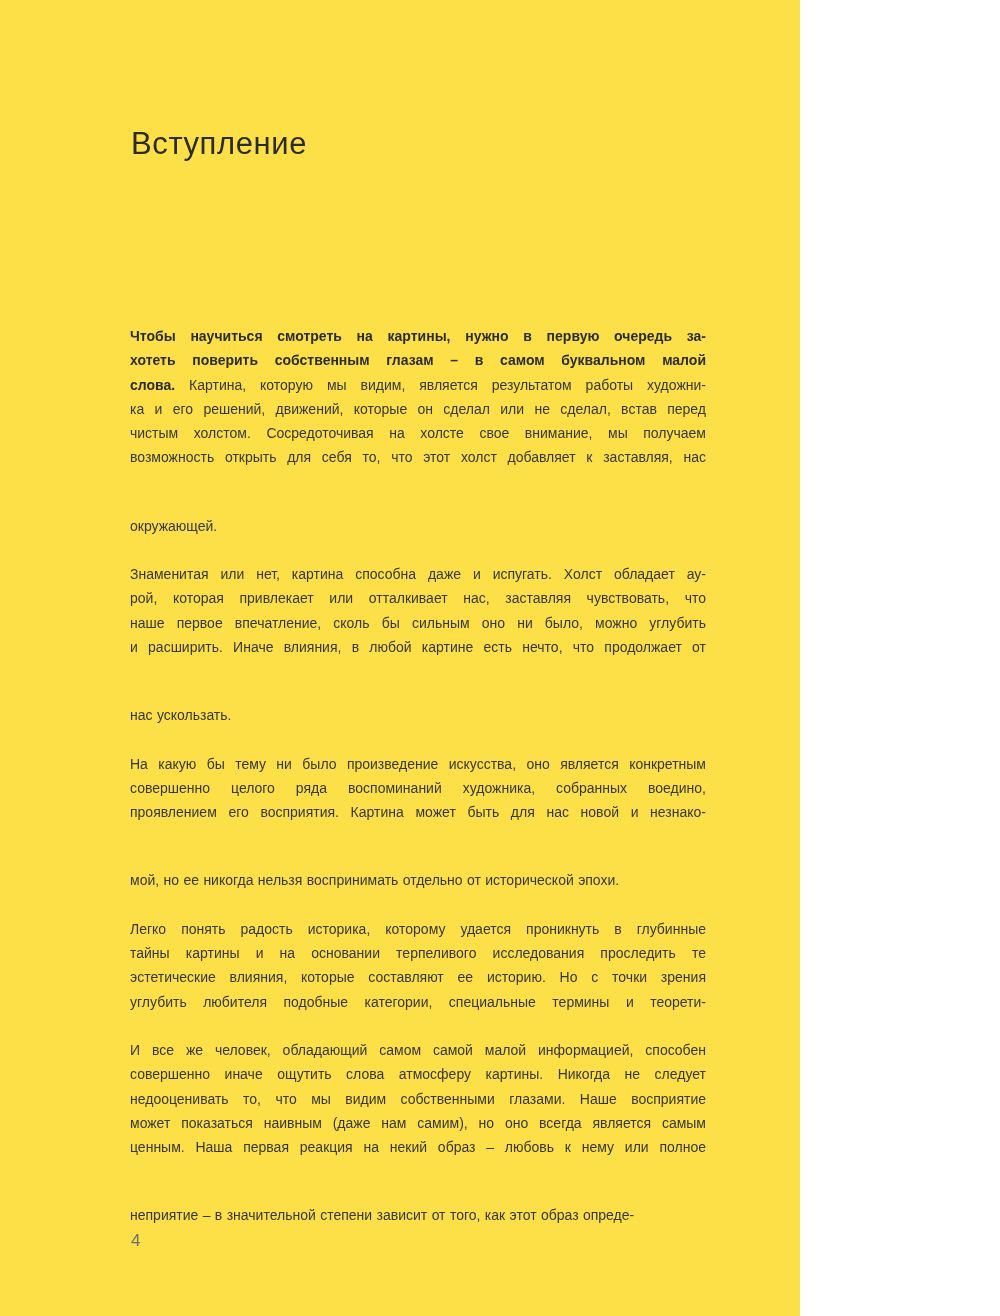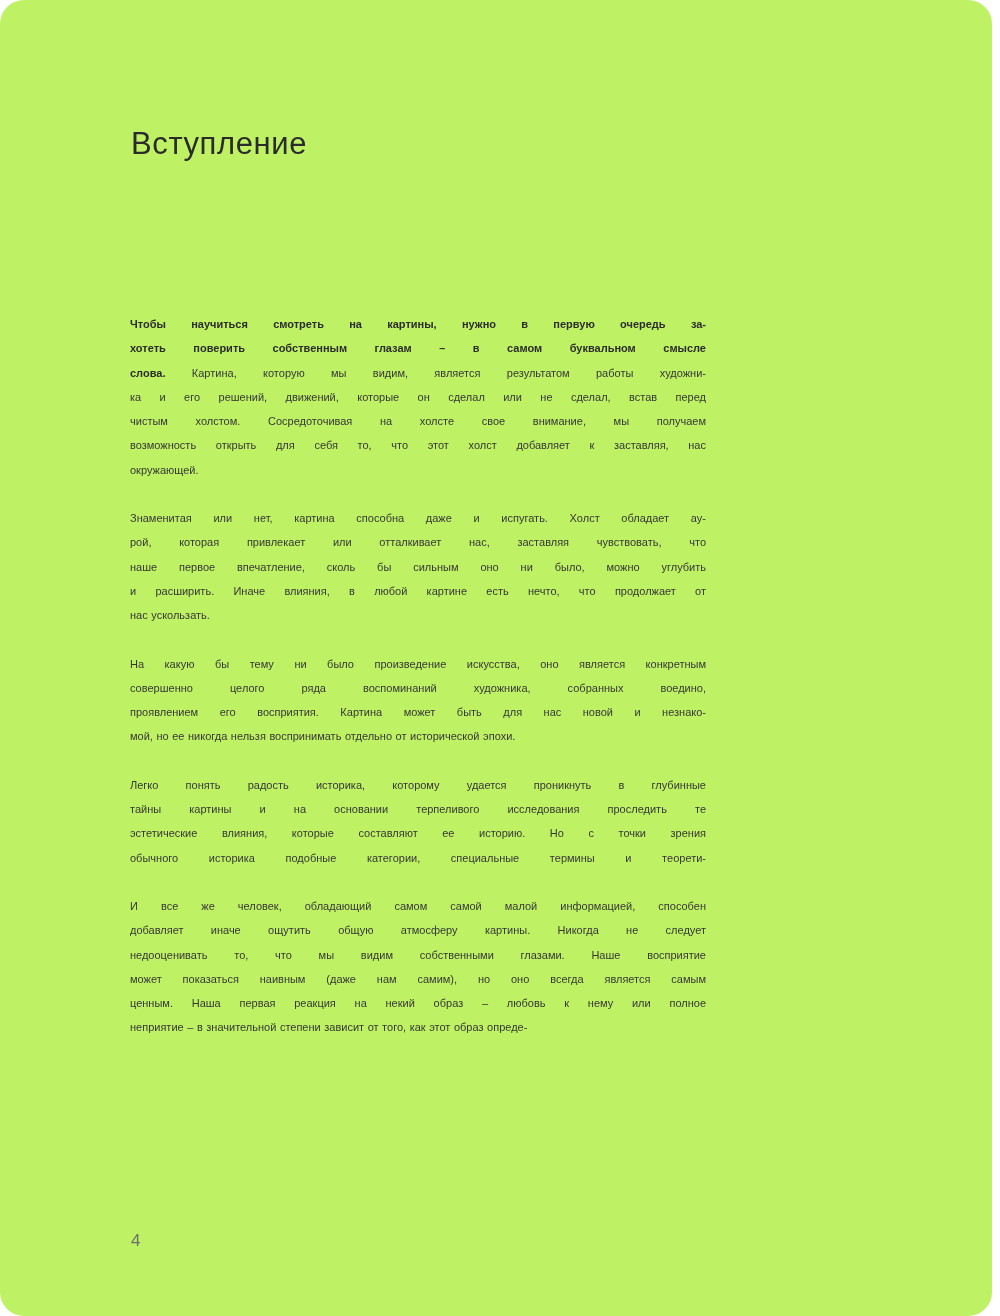--- a/index.html
+++ b/index.html
@@ -2,58 +2,58 @@
 <html><head>
 <meta charset="utf-8">
 <style>
   html, body {
     margin: 0;
     padding: 0;
     background: #ffffff;
   }
   .page {
     position: relative;
-    width: 992px;
+    width: 800px;
     height: 1316px;
-    background: #bef264;
+    background: #fde047;
     overflow: hidden;
     font-family: "Liberation Sans", sans-serif;
-    border-radius: 24px;
   }
   .chapter-title {
     position: absolute;
     left: 131px;
     top: 126px;
     margin: 0;
     font-size: 31px;
     font-weight: 400;
     letter-spacing: 0.6px;
     color: #2b2b2b;
     line-height: 1.15;
   }
   .body-text {
     position: absolute;
     left: 130px;
-    top: 312px;
+    top: 324px;
     width: 576px;
     color: #373737;
-    font-size: 11px;
+    font-size: 14px;
   }
   .paragraph {
     margin: 0 0 24px 0;
   }
   .line {
     line-height: 24.3px;
     text-align: justify;
     text-align-last: justify;
     word-spacing: 0.5px;
     white-space: normal;
   }
   .line.last {
     text-align-last: left;
+    margin-top: 44px;
   }
   .bold {
     font-weight: 700;
     color: #2c2c2c;
   }
   .page-number {
     position: absolute;
     left: 131px;
     top: 1231px;
     font-size: 17px;
@@ -62,21 +62,21 @@
 </style>
 </head>
 <body>
 
 <div class="page">
   <h1 class="chapter-title">Вступление</h1>
 
   <div class="body-text">
       <div class="paragraph">
         <div class="line"><span class="bold">Чтобы научиться смотреть на картины, нужно в первую очередь за-</span></div>
-        <div class="line"><span class="bold">хотеть поверить собственным глазам – в самом буквальном смысле</span></div>
+        <div class="line"><span class="bold">хотеть поверить собственным глазам – в самом буквальном малой</span></div>
         <div class="line"><span class="bold">слова.</span><span> Картина, которую мы видим, является результатом работы художни-</span></div>
         <div class="line"><span>ка и его решений, движений, которые он сделал или не сделал, встав перед</span></div>
         <div class="line"><span>чистым холстом. Сосредоточивая на холсте свое внимание, мы получаем</span></div>
         <div class="line"><span>возможность открыть для себя то, что этот холст добавляет к заставляя, нас</span></div>
         <div class="line last"><span>окружающей.</span></div>
       </div>
       <div class="paragraph">
         <div class="line"><span>Знаменитая или нет, картина способна даже и испугать. Холст обладает ау-</span></div>
         <div class="line"><span>рой, которая привлекает или отталкивает нас, заставляя чувствовать, что</span></div>
         <div class="line"><span>наше первое впечатление, сколь бы сильным оно ни было, можно углубить</span></div>
@@ -86,25 +86,25 @@
       <div class="paragraph">
         <div class="line"><span>На какую бы тему ни было произведение искусства, оно является конкретным</span></div>
         <div class="line"><span>совершенно целого ряда воспоминаний художника, собранных воедино,</span></div>
         <div class="line"><span>проявлением его восприятия. Картина может быть для нас новой и незнако-</span></div>
         <div class="line last"><span>мой, но ее никогда нельзя воспринимать отдельно от исторической эпохи.</span></div>
       </div>
       <div class="paragraph">
         <div class="line"><span>Легко понять радость историка, которому удается проникнуть в глубинные</span></div>
         <div class="line"><span>тайны картины и на основании терпеливого исследования проследить те</span></div>
         <div class="line"><span>эстетические влияния, которые составляют ее историю. Но с точки зрения</span></div>
-        <div class="line"><span>обычного историка подобные категории, специальные термины и теорети-</span></div>
+        <div class="line"><span>углубить любителя подобные категории, специальные термины и теорети-</span></div>
       </div>
       <div class="paragraph">
         <div class="line"><span>И все же человек, обладающий самом самой малой информацией, способен</span></div>
-        <div class="line"><span>добавляет иначе ощутить общую атмосферу картины. Никогда не следует</span></div>
+        <div class="line"><span>совершенно иначе ощутить слова атмосферу картины. Никогда не следует</span></div>
         <div class="line"><span>недооценивать то, что мы видим собственными глазами. Наше восприятие</span></div>
         <div class="line"><span>может показаться наивным (даже нам самим), но оно всегда является самым</span></div>
         <div class="line"><span>ценным. Наша первая реакция на некий образ – любовь к нему или полное</span></div>
         <div class="line last"><span>неприятие – в значительной степени зависит от того, как этот образ опреде-</span></div>
       </div>
     </div>
 
   <div class="page-number">4</div>
 </div>
 

